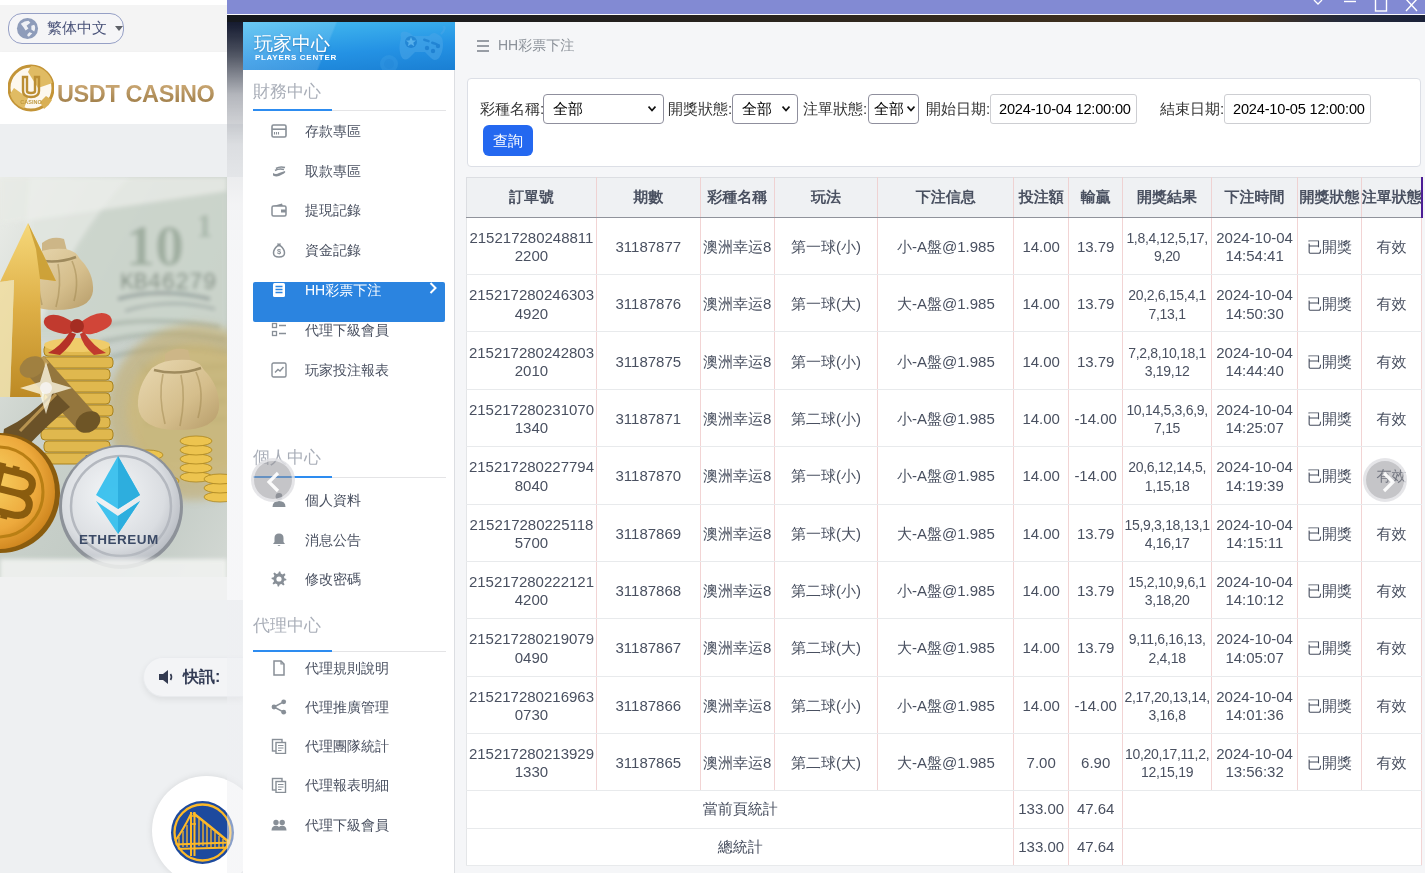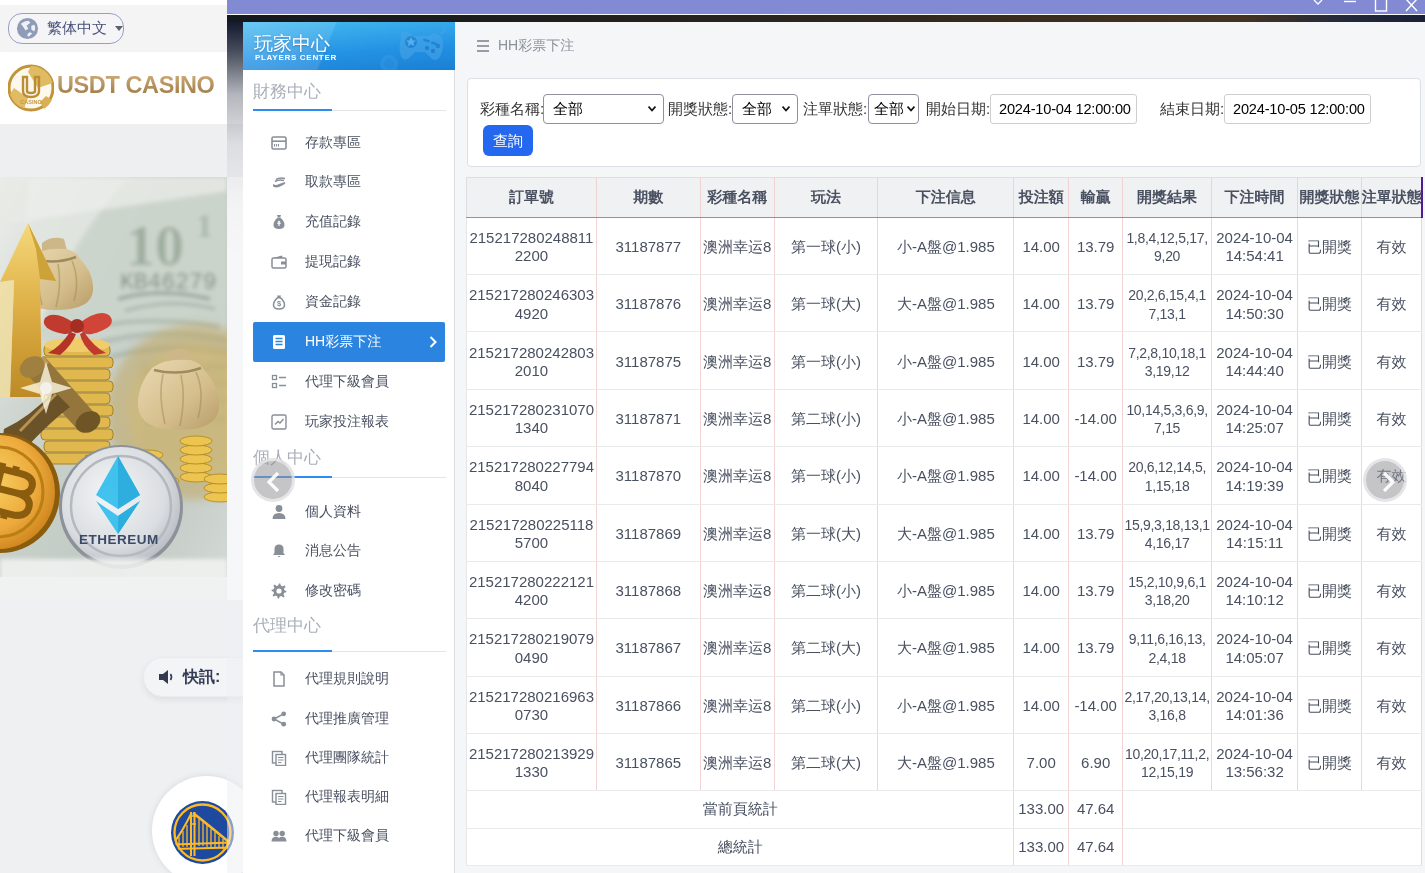--- a/index.html
+++ b/index.html
@@ -5,21 +5,21 @@
 *{margin:0;padding:0;box-sizing:border-box}
 html,body{width:1425px;height:873px;overflow:hidden;font-family:"Liberation Sans",sans-serif;background:#fff}
 #stage{position:relative;width:1425px;height:873px;overflow:hidden}
 .abs{position:absolute}
 
 #langbar{left:0;top:5px;width:243px;height:47px;background:#f4f4f4}
 #langpill{left:8px;top:13px;width:116px;height:31px;border:1.5px solid #96a0c6;border-radius:14px;background:#f5f5f7;display:flex;align-items:center}
 #langpill .txt{font-size:15px;color:#485178;margin-left:8px;white-space:nowrap}
 #langpill .caret{width:0;height:0;border-left:4.5px solid transparent;border-right:4.5px solid transparent;border-top:5.5px solid #5e6168;margin-left:8px}
 #logoarea{left:0;top:52px;width:243px;height:72px;background:#fff;box-shadow:0 2px 4px rgba(0,0,0,.08)}
-#usdttext{left:57px;top:72px;font-size:23.5px;font-weight:bold;letter-spacing:-0.4px;color:#b9955e;background:linear-gradient(180deg,#c9a672 15%,#9c7b46 90%);-webkit-background-clip:text;-webkit-text-fill-color:transparent}
+#usdttext{left:57px;top:81px;font-size:23.5px;font-weight:bold;letter-spacing:-0.4px;color:#b9955e;background:linear-gradient(180deg,#c9a672 15%,#9c7b46 90%);-webkit-background-clip:text;-webkit-text-fill-color:transparent}
 #midgray{left:0;top:124px;width:243px;height:53px;background:#edeff1}
 #leftbottom{left:0;top:600px;width:243px;height:273px;background:#eef0f2}
 #newspill{left:143px;top:657px;width:100px;height:40px;background:#f3f4f6;border:1px solid #e9ebee;border-right:none;border-radius:20px 0 0 20px;display:flex;align-items:center;box-shadow:0 3px 6px rgba(0,0,0,.07)}
 #newspill .spk{margin-left:15px}
 #newspill .txt{font-size:16px;font-weight:bold;color:#333c55;margin-left:7px}
 
 #wcircle{left:152px;top:776px;width:109px;height:109px;border-radius:50%;background:#fff;box-shadow:0 0 7px rgba(0,0,0,.10)}
 
 #stripL{left:227px;top:15px;width:16px;height:858px;background:linear-gradient(180deg,rgba(8,14,34,.98) 0,rgba(16,22,44,.95) 12px,rgba(50,56,72,.85) 40px,rgba(130,134,144,.6) 80px,rgba(205,207,211,.55) 130px,rgba(232,233,236,.54) 190px,rgba(238,239,242,.52) 240px,rgba(238,239,242,.52) 100%)}
 
@@ -29,21 +29,21 @@
 
 #modal{left:243px;top:22px;width:1182px;height:851px;background:#f5f6f8}
 #sidebar{left:0;top:0;width:212px;height:851px;background:#fff;border-right:1px solid #dcdee2}
 #banner{left:0;top:0;width:212px;height:48px;background:linear-gradient(175deg,#45bcf0 0%,#2492e4 60%,#1a7fd3 100%);overflow:hidden}
 #banner .cn{position:absolute;left:11px;top:9px;font-size:19px;color:#fff;text-shadow:0 1px 2px rgba(0,60,120,.35)}
 #banner .en{position:absolute;left:12px;top:31px;font-size:8px;font-weight:bold;letter-spacing:0.7px;color:#fff}
 #banner .sheen{position:absolute;left:0;top:0;width:212px;height:48px;background:linear-gradient(112deg,rgba(255,255,255,.20) 0%,rgba(255,255,255,.12) 40%,rgba(255,255,255,0) 41%)}
 .sect-title{position:absolute;left:10px;font-size:17px;color:#a9aeb8}
 .sect-div{position:absolute;left:10px;width:193px;height:1px;background:#e4e4e6}
 .sect-div i{position:absolute;left:0;top:-1px;width:79px;height:2px;background:#2d8cf0}
-.menu li{list-style:none;display:flex;align-items:center;color:#495060;font-size:14px}
+.menu li{list-style:none;display:flex;align-items:flex-start;color:#495060;font-size:14px}
 .menu .mi{width:16px;height:16px;margin-left:28px;flex:none}
 .menu .mt{margin-left:18px}
 .menu li.active{background:#2b84e0;margin:0 10px;border-radius:2px;color:#fff}
 .menu li.active .mi{margin-left:18px}
 .menu li.active .mt{margin-left:18px}
 
 #content{left:212px;top:0;width:970px;height:851px}
 #crumb{position:absolute;left:22px;top:12px;height:24px;display:flex;align-items:center;color:#8b9199;font-size:14px}
 #filter{position:absolute;left:12px;top:56px;width:954px;height:89px;background:#fff;border:1px solid #dcdfe6;border-radius:4px}
 .flabel{position:absolute;font-size:15px;color:#333;top:19px;height:22px;line-height:22px}
@@ -321,28 +321,20 @@
             </svg>
             <span class="mt">存款專區</span>
           </li>
 <li style="height:39.86px">
             <svg class="mi" viewBox="0 0 16 16">
               <path d="M2 10 Q5 12 8 10 L14 8 Q15 9 13 10.5 L8 13 Q5 14 2 12.5 Z" fill="#888f97"></path>
               <path d="M4 7.5 Q8 5 13 6.5" stroke="#888f97" stroke-width="1.5" fill="none"></path>
               <path d="M5 5.5 Q9 3 14 4.5" stroke="#888f97" stroke-width="1.5" fill="none"></path>
             </svg>
             <span class="mt">取款專區</span>
-          </li>
-<li style="height:39.86px">
-            <svg class="mi" viewBox="0 0 16 16">
-              <path d="M6 1 L10 1 L9.2 3.5 L6.8 3.5 Z" fill="#888f97"></path>
-              <path d="M6.5 3.8 L9.5 3.8 Q13.5 7 13.5 11 Q13.5 15 8 15 Q2.5 15 2.5 11 Q2.5 7 6.5 3.8 Z" fill="#888f97"></path>
-              <path d="M8 6.5 L6.2 8.5 L7.4 8.5 L7.4 9.3 L6.2 9.3 L6.2 10.1 L7.4 10.1 L7.4 12 L8.6 12 L8.6 10.1 L9.8 10.1 L9.8 9.3 L8.6 9.3 L8.6 8.5 L9.8 8.5 L8 6.5 Z" fill="#fff"></path>
-            </svg>
-            <span class="mt">充值記錄</span>
           </li>
 <li style="height:39.86px">
             <svg class="mi" viewBox="0 0 16 16">
               <path d="M2 4 L11 1.5 L11.8 4 Z" fill="#888f97"></path>
               <rect x="1" y="4" width="14" height="10" rx="1.5" fill="none" stroke="#888f97" stroke-width="1.5"></rect>
               <rect x="10" y="7.5" width="5" height="3" fill="#888f97"></rect>
             </svg>
             <span class="mt">提現記錄</span>
           </li>
 <li style="height:39.86px">

